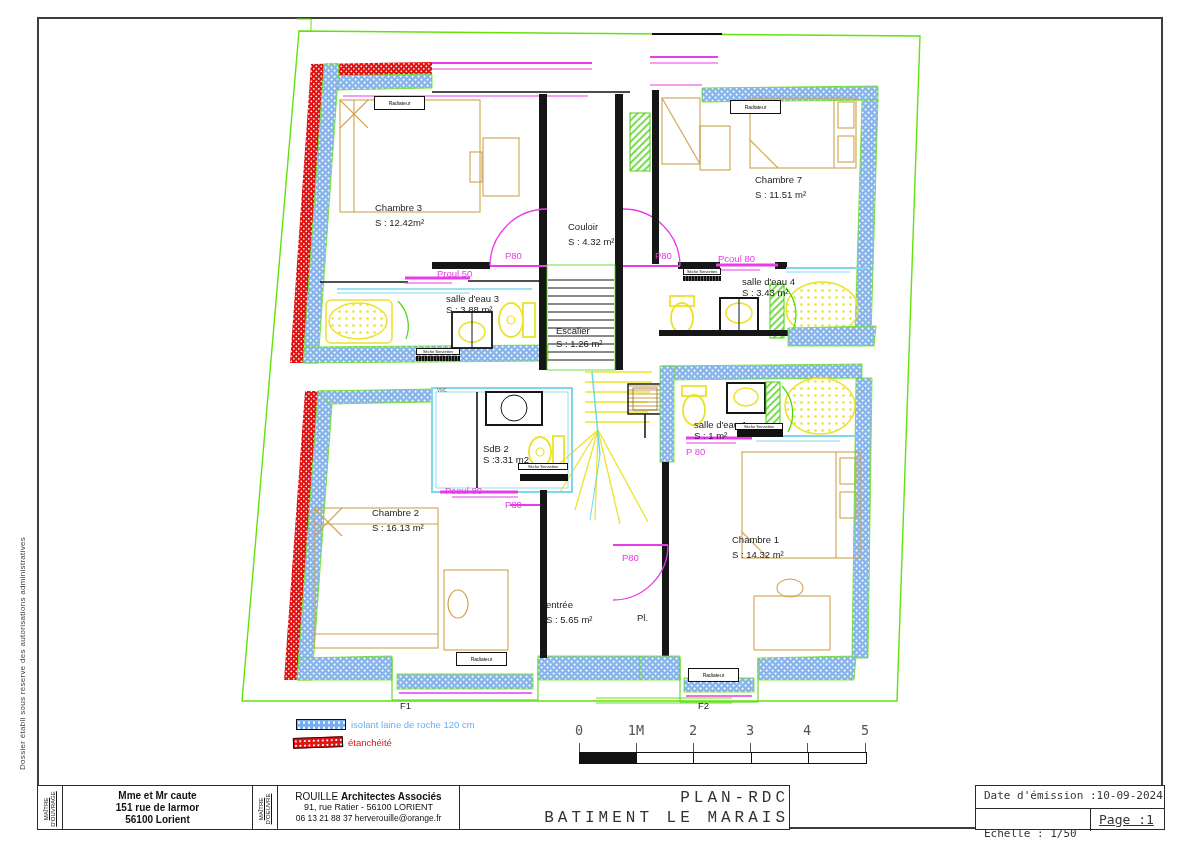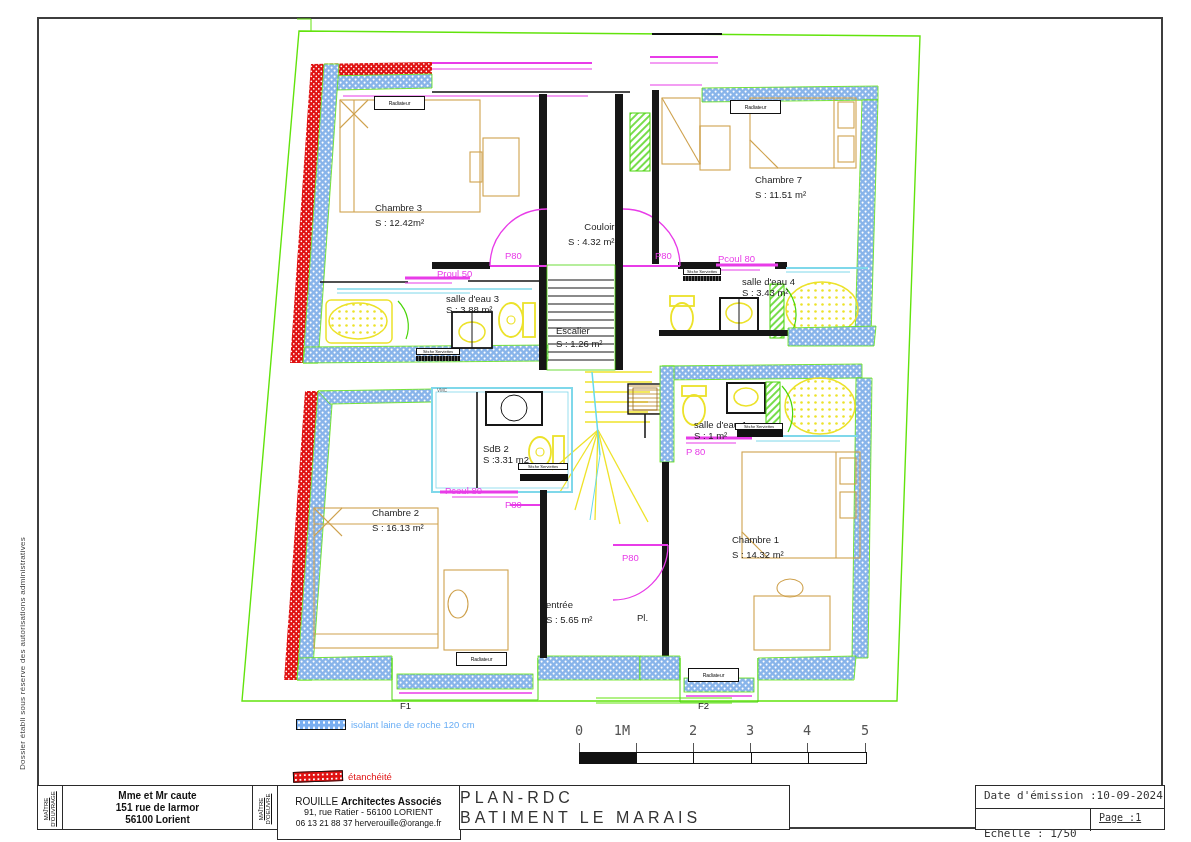--- a/index.html
+++ b/index.html
@@ -44,22 +44,22 @@
         font-size:9px;font-style:italic;color:#1c1c1c;}
   
   #titleblock{position:absolute;left:37px;top:785px;width:1128px;height:45px;z-index:3;}
   .tb-cell{position:absolute;border:1.6px solid #2a2a2a;box-sizing:border-box;background:#fff;}
   .vrole{position:absolute;left:-11px;top:16px;width:46px;text-align:center;font-size:6px;line-height:7px;
         color:#111;transform:rotate(-90deg);text-decoration:underline;white-space:nowrap;}
   .tb-owner{display:flex;flex-direction:column;justify-content:center;align-items:center;
         font-size:10px;font-weight:bold;color:#111;line-height:12px;}
   .tb-arch{display:flex;flex-direction:column;justify-content:center;align-items:center;
         font-size:9px;color:#111;line-height:11px;}
-  .tb-title{display:flex;flex-direction:column;justify-content:center;align-items:flex-start;
-        font-family:Liberation Sans, sans-serif;font-size:16px;letter-spacing:4px;color:#333;line-height:20px;}
+  .tb-title{display:flex;flex-direction:column;justify-content:center;align-items:flex-end;
+        font-family:Liberation Mono, monospace;font-size:16px;letter-spacing:4px;color:#333;line-height:20px;}
   .tb-mono{font-family:"DejaVu Sans Mono",monospace;color:#333;}
 </style>
 </head>
 <body>
 
 <div id="page">
 
   <div id="sheet-frame"></div>
 
   <div id="side-note">Dossier établi sous réserve des autorisations administratives</div>
@@ -299,21 +299,21 @@
   </svg>
 
   <div class="room-label" style="left:375px;top:201px;">
     <div>Chambre 3</div>
     <div class="area">S : 12.42m²</div>
   </div>
   <div class="room-label" style="left:755px;top:173px;">
     <div>Chambre 7</div>
     <div class="area">S : 11.51 m²</div>
   </div>
-  <div class="room-label" style="left:568px;top:220px;text-align:right;">
+  <div class="room-label" style="left:568px;top:220px;">
     <div>Couloir</div>
     <div class="area">S : 4.32 m²</div>
   </div>
   <div class="room-label" style="left:446px;top:293px;line-height:1.2;">
     <div>salle d'eau 3</div>
     <div class="area">S : 3.88 m²</div>
   </div>
   <div class="room-label" style="left:742px;top:276px;line-height:1.2;">
     <div>salle d'eau 4</div>
     <div class="area">S : 3.43 m²</div>
@@ -377,28 +377,28 @@
 
   <div class="vmc" style="left:437px;top:388px;">VMC</div>
 
   <div class="fwin" style="left:400px;top:700px;">F1</div>
   <div class="fwin" style="left:698px;top:700px;">F2</div>
 
   <div class="legend-row" style="left:296px;top:719px;">
     <div class="legend-swatch sw-blue"></div>
     <span class="lg-blue">isolant laine de roche 120 cm</span>
   </div>
-  <div class="legend-row" style="left:293px;top:771px;text-align:right;">
+  <div class="legend-row" style="left:293px;top:737px;text-align:right;">
     <div class="legend-swatch sw-red"></div>
     <span class="lg-red">étanchéité</span>
   </div>
 
   <div id="scalebar">
     <span class="sb-num" style="left:1px;">0</span>
-    <span class="sb-num" style="left:44px;">1M</span>
+    <span class="sb-num" style="left:58px;">1M</span>
     <span class="sb-num" style="left:115px;">2</span>
     <span class="sb-num" style="left:172px;">3</span>
     <span class="sb-num" style="left:229px;">4</span>
     <span class="sb-num" style="left:287px;">5</span>
     <div class="sb-tick" style="left:1px;"></div>
     <div class="sb-tick" style="left:58px;"></div>
     <div class="sb-tick" style="left:115px;"></div>
     <div class="sb-tick" style="left:172px;"></div>
     <div class="sb-tick" style="left:229px;"></div>
     <div class="sb-tick" style="left:287px;"></div>
@@ -423,35 +423,35 @@
       <div>Mme et Mr caute</div>
       <div>151 rue de larmor</div>
       <div>56100 Lorient</div>
     </div>
     <div class="tb-cell" style="left:215px;top:0;width:26px;height:45px;">
       <div class="vrole">
         <div>MAÎTRE</div>
         <div>D'OEUVRE</div>
       </div>
     </div>
-    <div class="tb-cell tb-arch" style="left:239.5px;top:0;width:184px;height:55px;">
+    <div class="tb-cell tb-arch" style="left:239.5px;top:0;width:184px;height:45px;">
       <div style="font-size:10px;"><span>ROUILLE</span>&nbsp;<b>Architectes Associés</b></div>
       <div>91, rue Ratier - 56100 LORIENT</div>
       <div style="font-size:8.5px;">06 13 21 88 37 herverouille@orange.fr</div>
     </div>
     <div class="tb-cell tb-title" style="left:422px;top:0;width:331px;height:45px;">
       <div>PLAN-RDC</div>
       <div>BATIMENT LE MARAIS</div>
     </div>
     <div class="tb-cell" style="left:938px;top:0;width:190px;height:45px;">
       <div class="tb-mono" style="position:absolute;left:0;top:0;width:100%;height:22.5px;border-bottom:1.6px solid #2a2a2a;box-sizing:border-box;font-size:11px;padding:3px 0 0 8px;">
         <span>Date d'émission :</span><span>10-09-2024</span>
       </div>
       <div class="tb-mono" style="position:absolute;left:0;top:22.5px;width:114px;height:22.5px;box-sizing:border-box;font-size:11px;padding:18px 0 0 8px;">
         <span>Echelle :</span>&nbsp;<span>1/50</span>
       </div>
-      <div class="tb-mono" style="position:absolute;left:114px;top:22.5px;width:76px;height:22.5px;border-left:1.6px solid #2a2a2a;box-sizing:border-box;font-size:10px;padding:3px 0 0 8px;text-decoration:underline;">
+      <div class="tb-mono" style="position:absolute;left:114px;top:22.5px;width:76px;height:22.5px;border-left:1.6px solid #2a2a2a;box-sizing:border-box;font-size:13px;padding:3px 0 0 8px;text-decoration:underline;">
         <span>Page :</span><span>1</span>
       </div>
     </div>
   </div>
 
 </div>
 
 </body></html>

